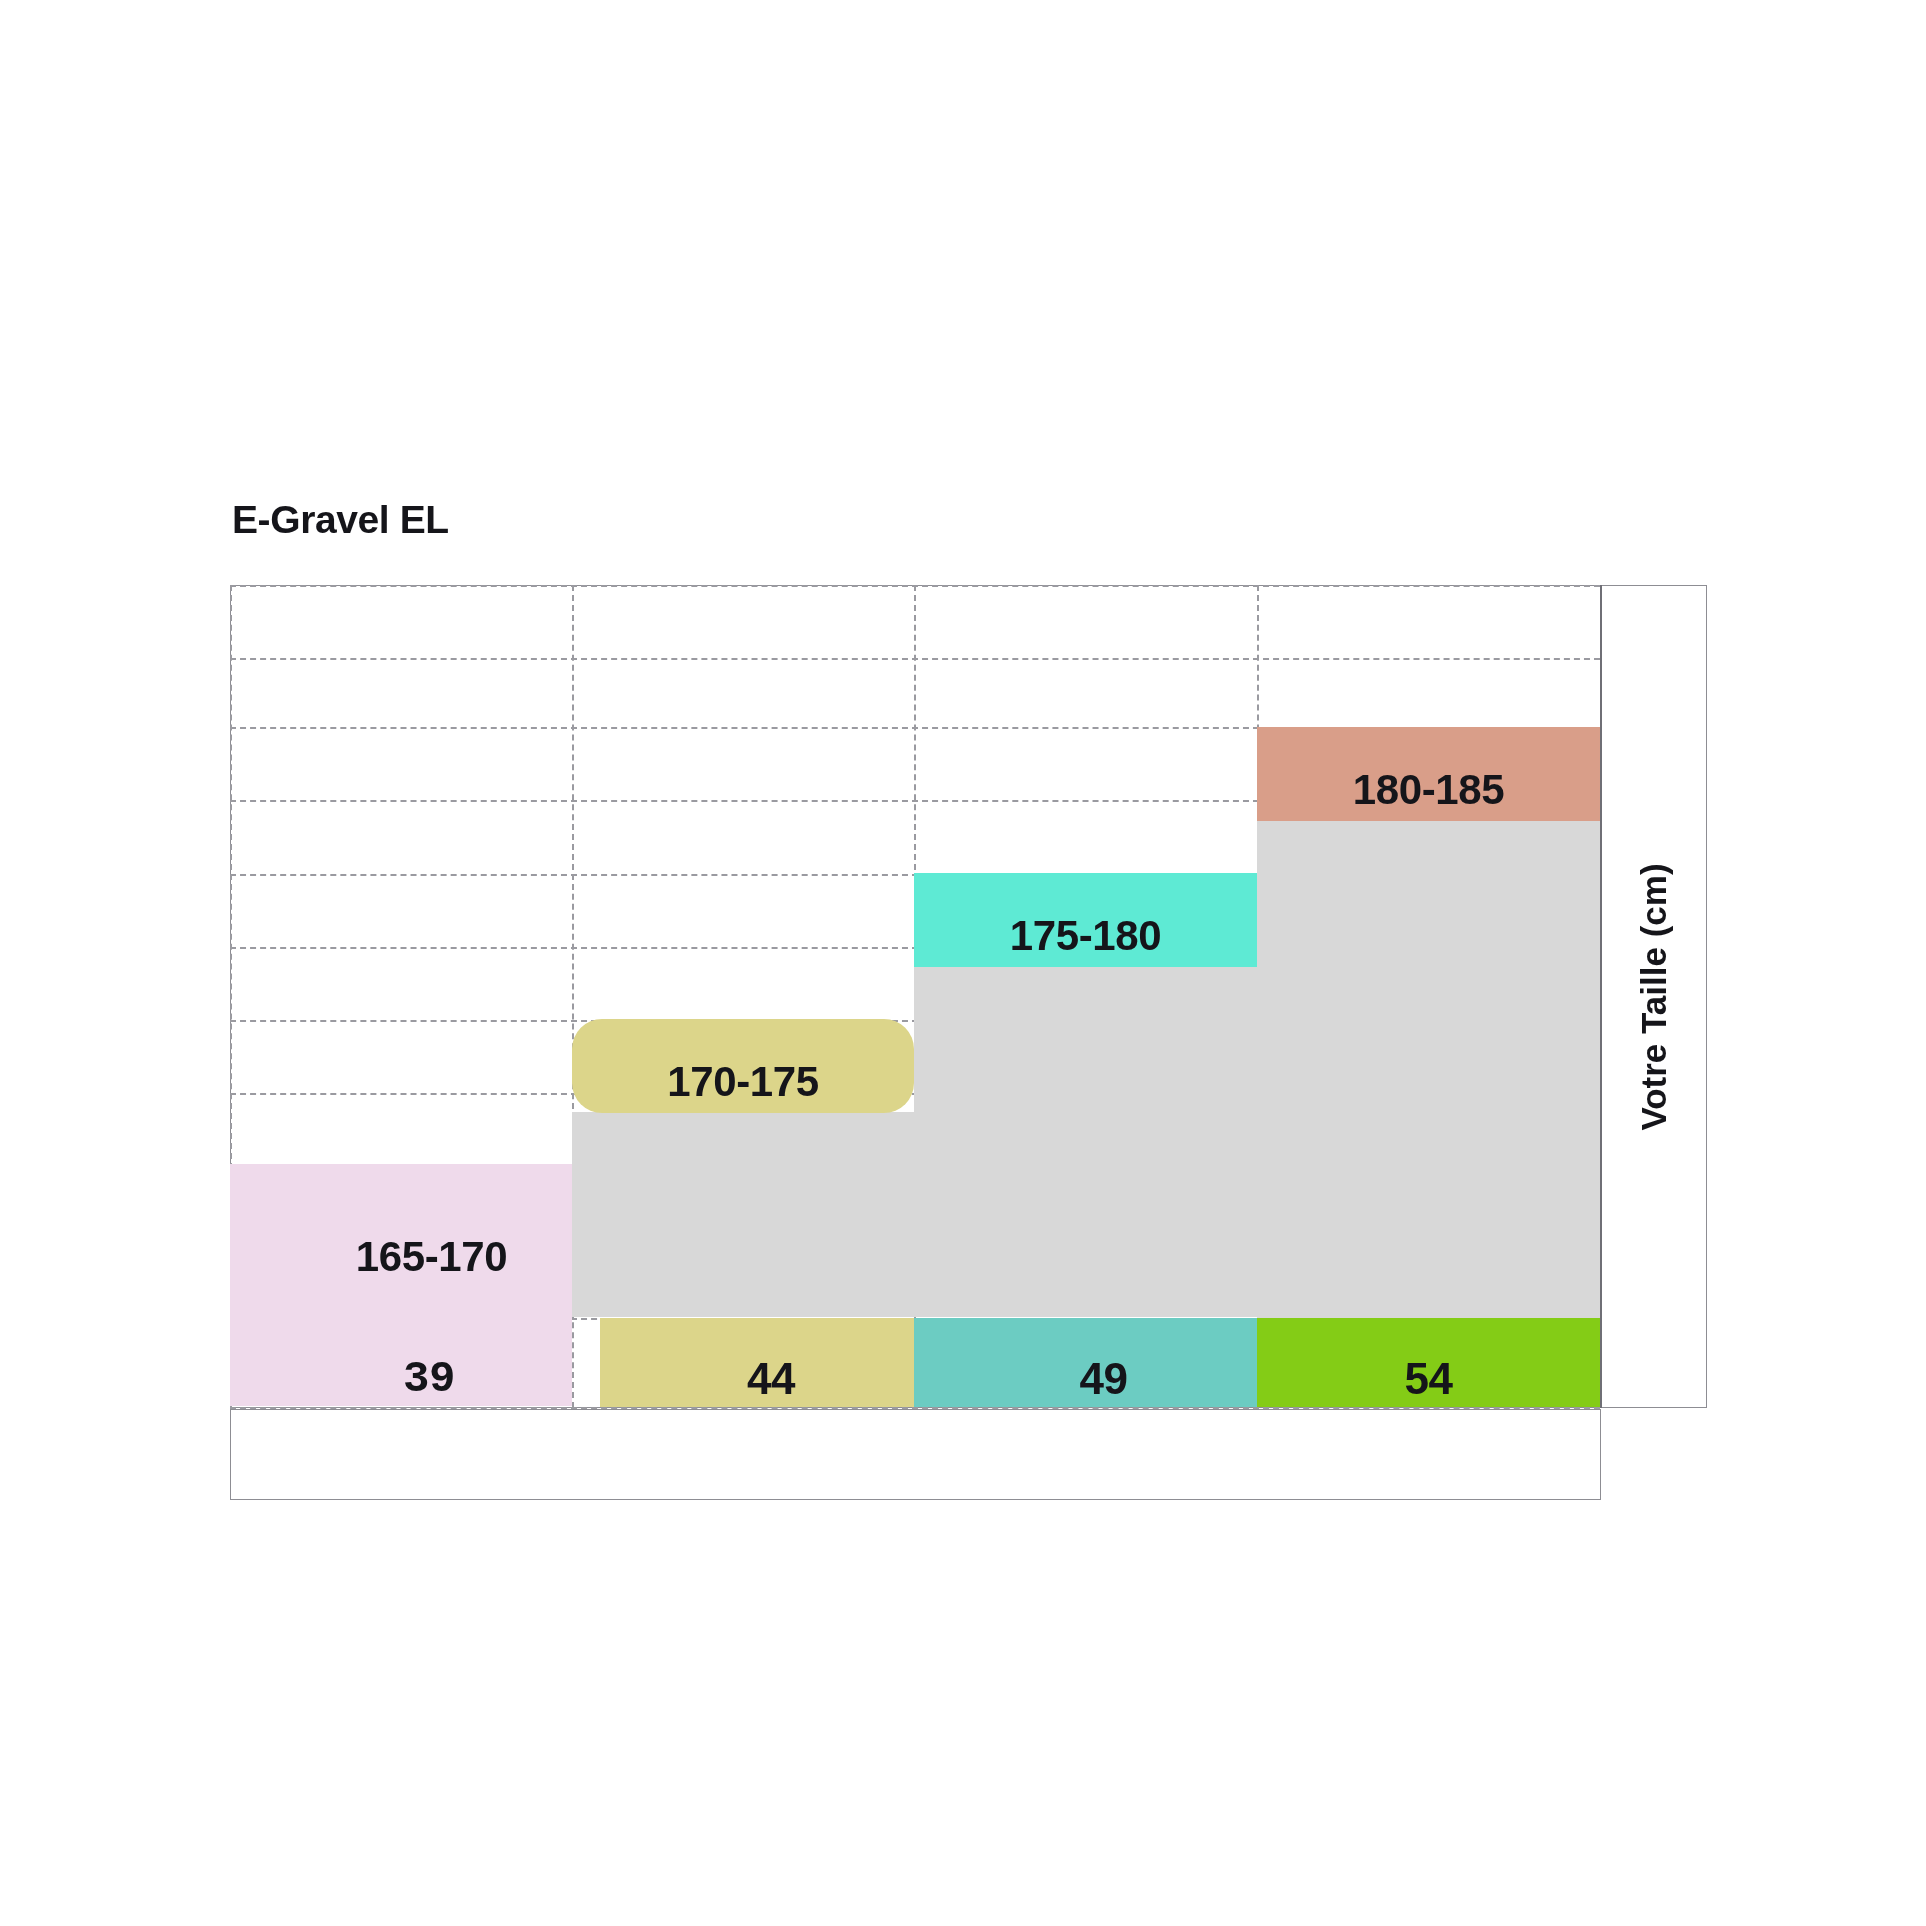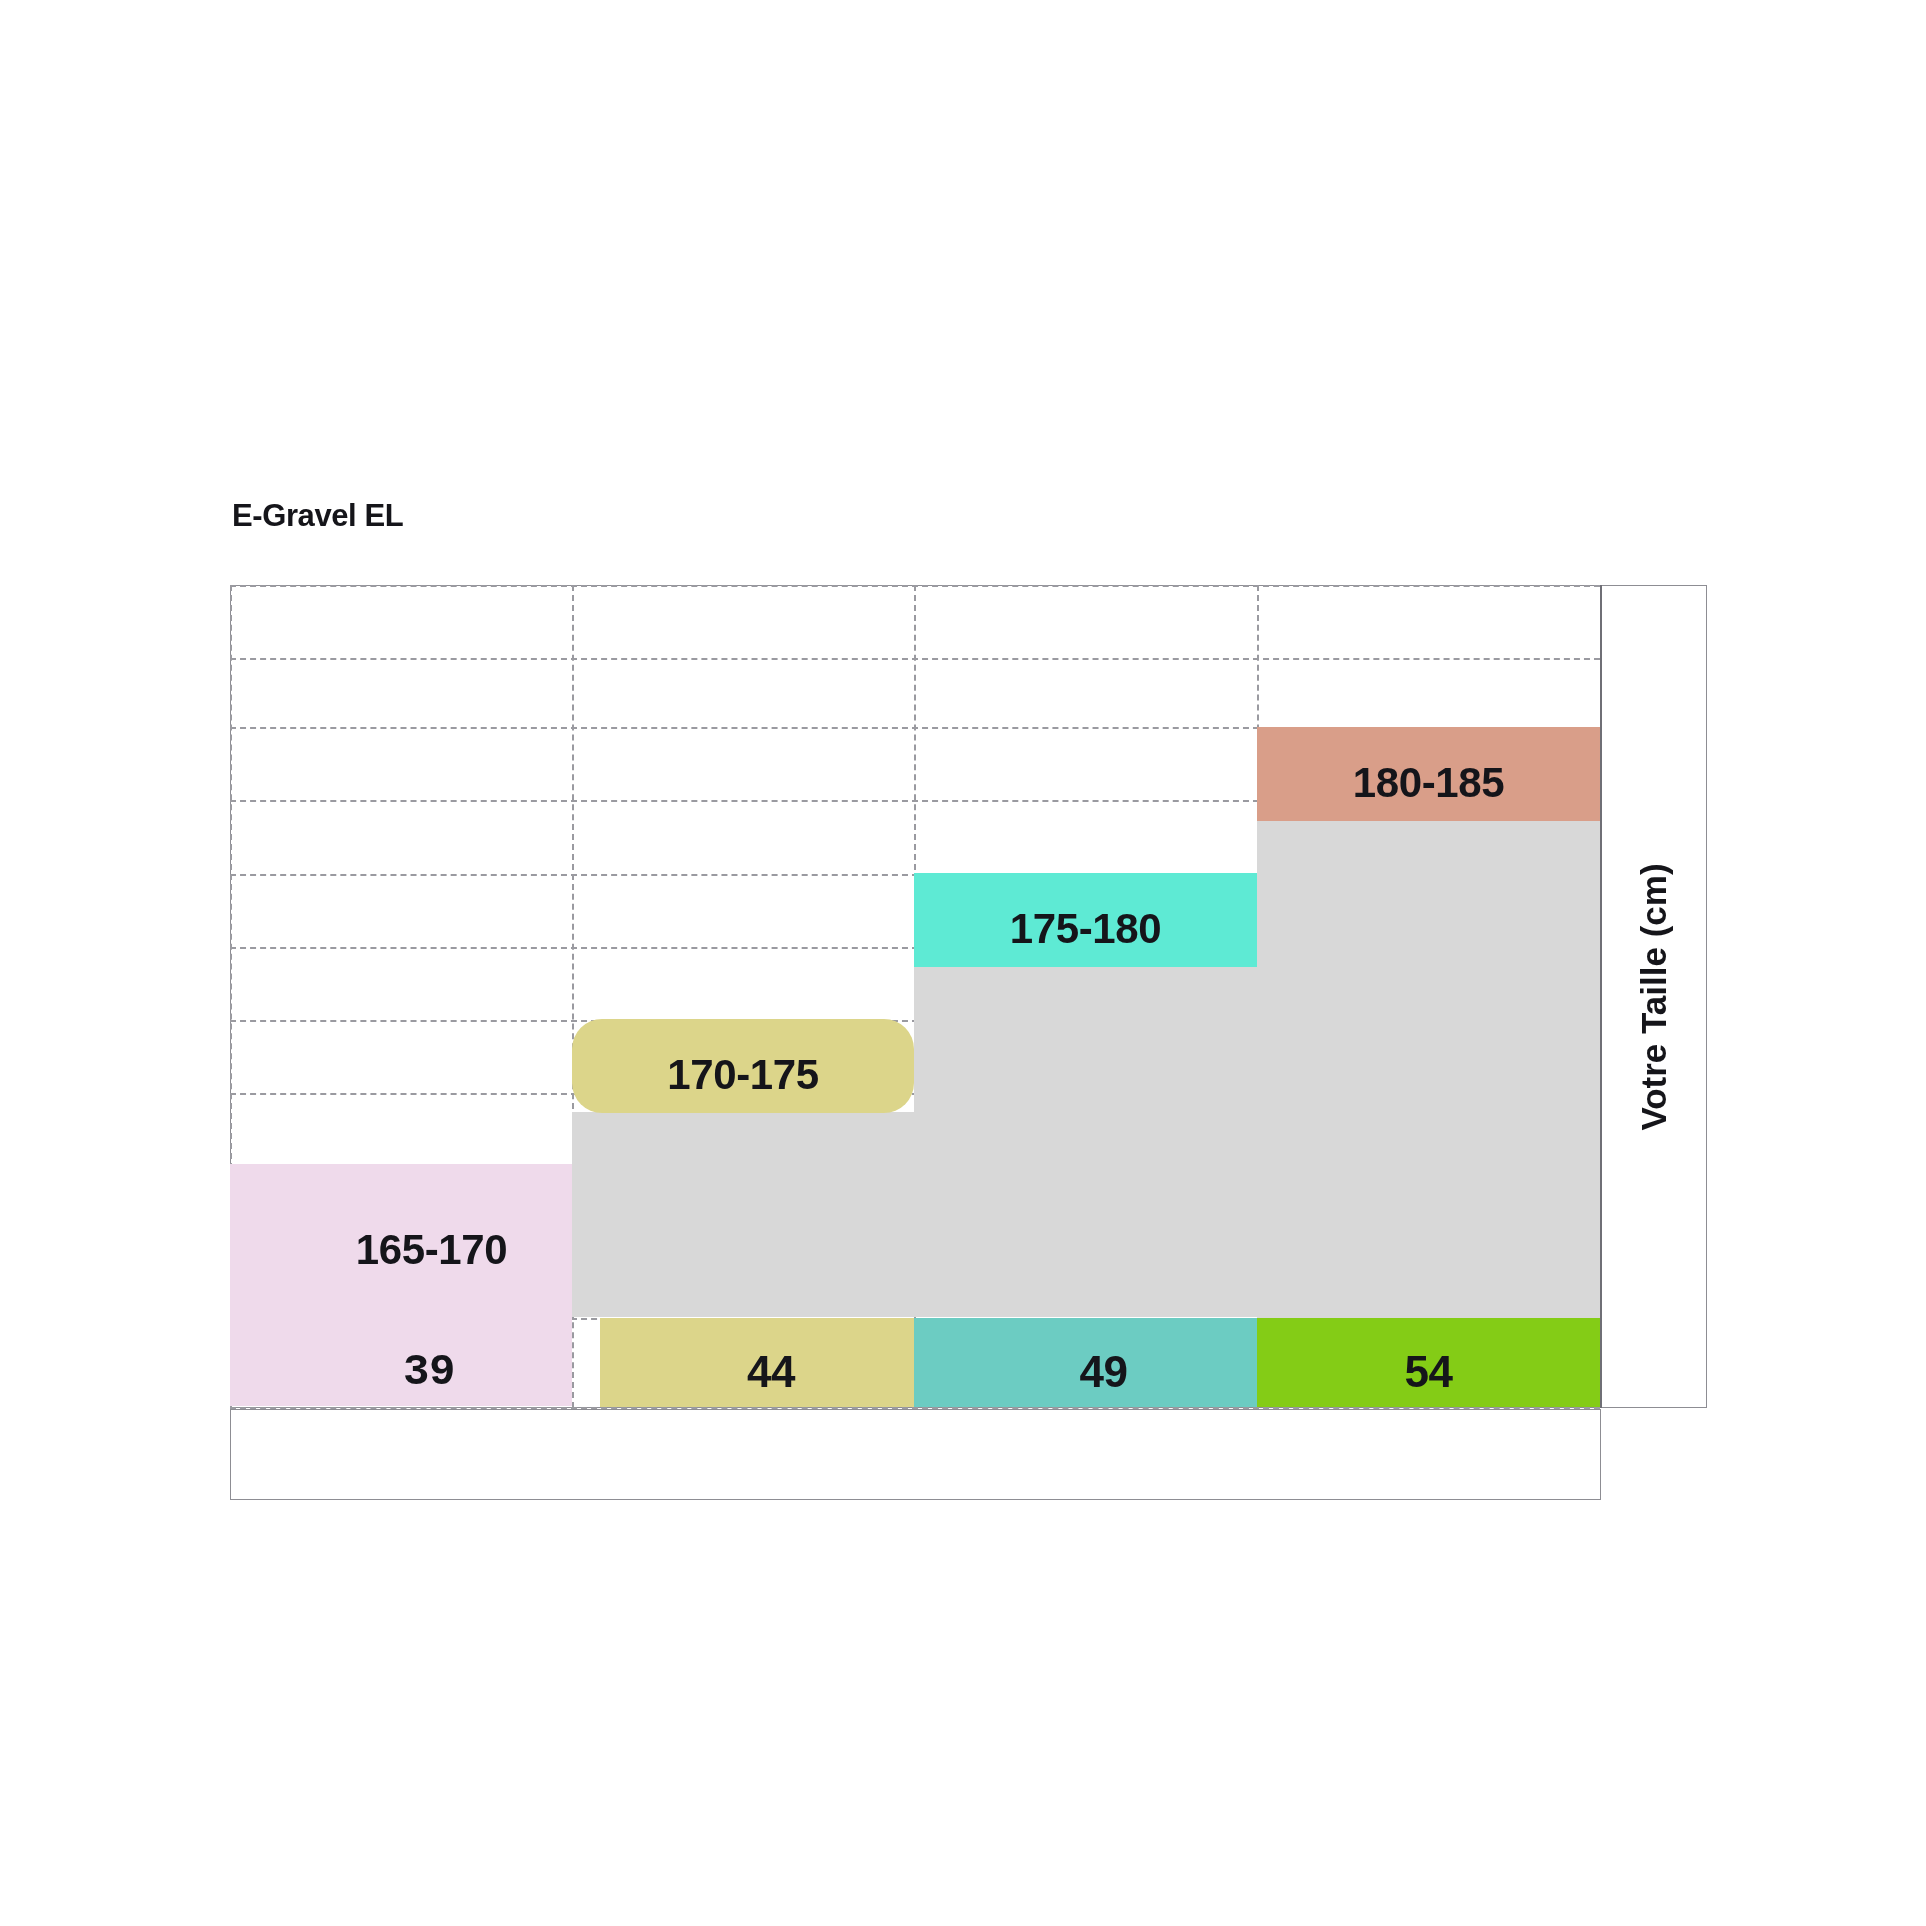--- a/index.html
+++ b/index.html
@@ -22,21 +22,21 @@
     top: 0;
     width: 1927px;
     height: 1927px;
   }
 
   
   #chart-title {
     position: absolute;
     left: 232px;
     top: 498px;
-    font-size: 31px;
+    font-size: 39px;
     font-weight: bold;
     color: #15151a;
     letter-spacing: -0.4px;
     white-space: nowrap;
   }
 
   
   .frame-box {
     position: absolute;
     border: 1.5px solid #8d8d93;
@@ -92,21 +92,21 @@
   }
 
   
   .cell {
     position: absolute;
     box-sizing: border-box;
   }
   .cell-label {
     position: absolute;
     left: 0;
-    top: 9px;
+    top: 16px;
     width: 100%;
     height: 100%;
     display: flex;
     align-items: center;
     justify-content: center;
     font-size: 42px;
     font-weight: bold;
     color: #15151a;
     letter-spacing: -0.4px;
     white-space: nowrap;

